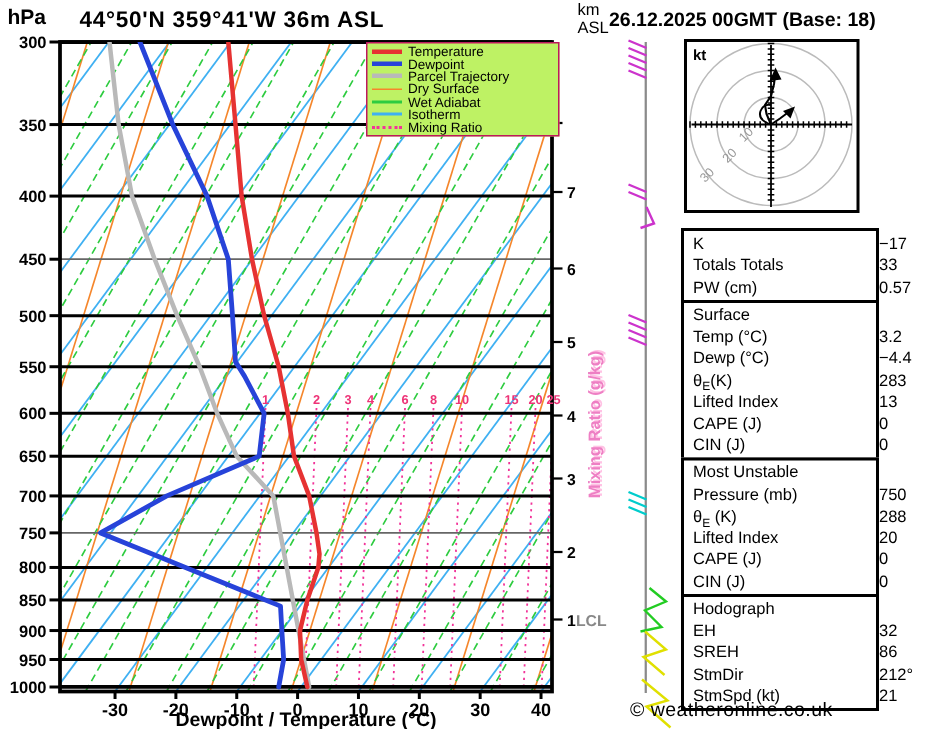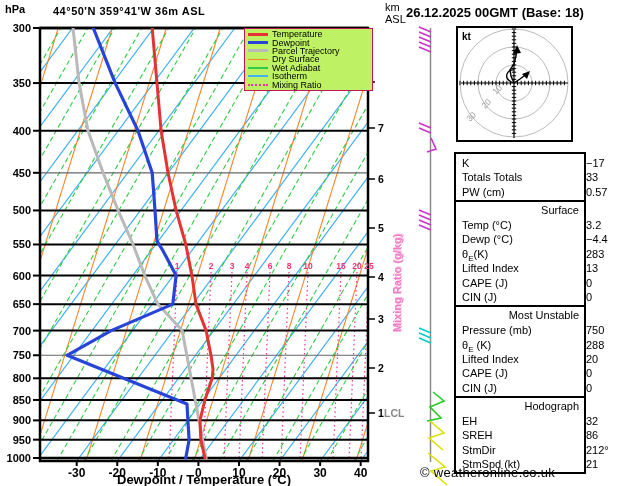--- a/index.html
+++ b/index.html
@@ -1,36 +1,36 @@
 <!DOCTYPE html>
 <html><head>
 <meta charset="utf-8">
 <style>
   html,body{margin:0;padding:0;background:#fff;}
   #stage{position:relative;width:629px;height:486px;background:#fff;overflow:hidden;
          font-family:"Liberation Sans","DejaVu Sans",sans-serif;color:#000;}
   .abs{position:absolute;}
-  #hpa-unit{left:5px;top:3px;font-size:11px;font-weight:bold;}
-  #station-title{left:53px;top:5px;font-size:11px;font-weight:bold;letter-spacing:.5px;white-space:pre;}
+  #hpa-unit{left:5px;top:3px;font-size:14px;font-weight:bold;}
+  #station-title{left:53px;top:5px;font-size:15px;font-weight:bold;letter-spacing:.5px;white-space:pre;}
   #km-unit{left:385px;top:1px;font-size:11px;font-weight:normal;line-height:12px;}
   #run-datetime{left:406px;top:5px;font-size:13px;font-weight:bold;white-space:pre;}
   #legend{left:244px;top:28px;width:124px;border:1px solid #be185d;background:#bef264;z-index:5;padding:1px 0 1px 3px;}
   .legend-row{display:flex;align-items:center;height:8.4px;}
   .legend-swatch{width:20px;margin-right:4px;flex:0 0 20px;}
   .legend-label{font-size:9px;line-height:8px;white-space:nowrap;}
   #mix-axis-label{left:317px;top:277px;width:160px;text-align:center;font-size:11px;font-weight:bold;
       color:#ee7fc4;transform:rotate(-90deg);white-space:nowrap;
       text-shadow:1px 1px 0 #ffc2e4;}
   #xaxis-title{left:58px;top:472px;width:292px;text-align:center;font-size:13px;font-weight:bold;}
   #indices{left:454px;top:152px;width:132px;}
   .tbl-section{border:2px solid #000;background:#fff;margin-top:-2px;padding:2px 5px 1px 6px;}
   .tbl-section:first-child{margin-top:0;}
   .tbl-row{position:relative;height:14.4px;font-size:11px;line-height:14px;white-space:nowrap;}
   .tbl-row .val{position:absolute;left:84px;top:0;margin-left:40px;}
-  .tbl-head{height:13.8px;text-align:right;font-size:11px;line-height:13px;}
+  .tbl-head{height:13.8px;text-align:left;font-size:11px;line-height:13px;}
   #copyright{left:420px;top:465px;font-size:13px;font-weight:normal;letter-spacing:.3px;}
   #hodo{left:456px;top:26px;}
   svg{position:absolute;left:0;top:0;}
   sub{font-size:8px;}
 </style>
 </head>
 <body>
 
 <div id="stage">
   <div id="hpa-unit" class="abs">hPa</div>

